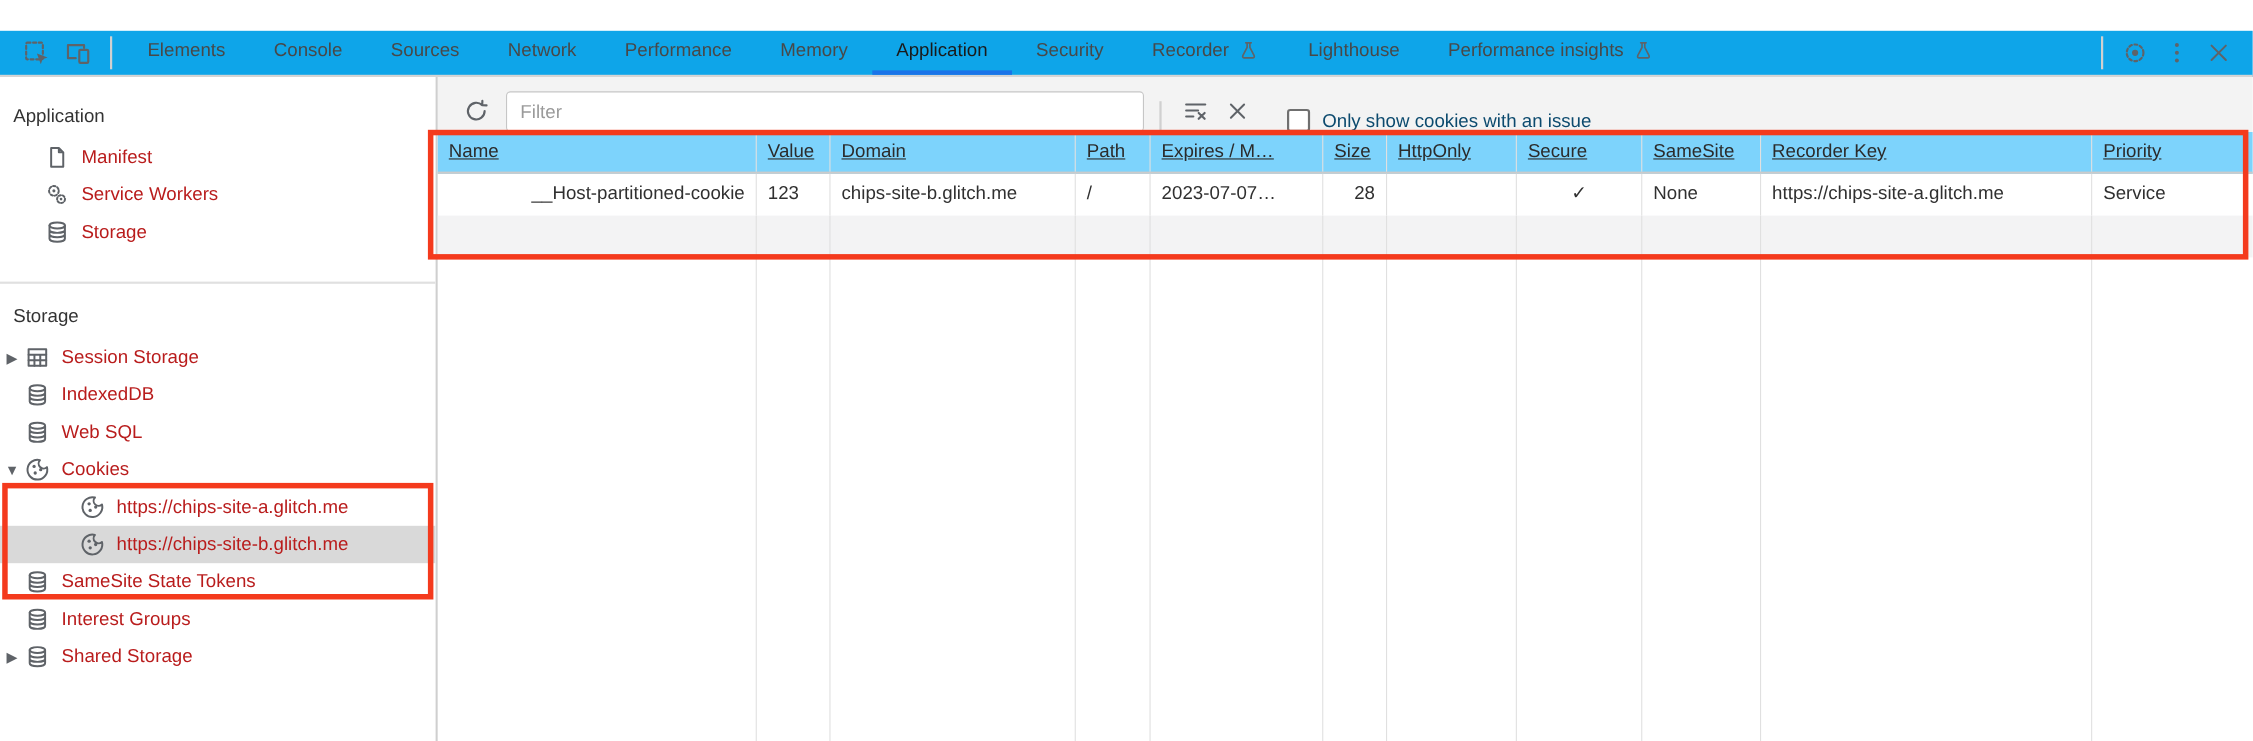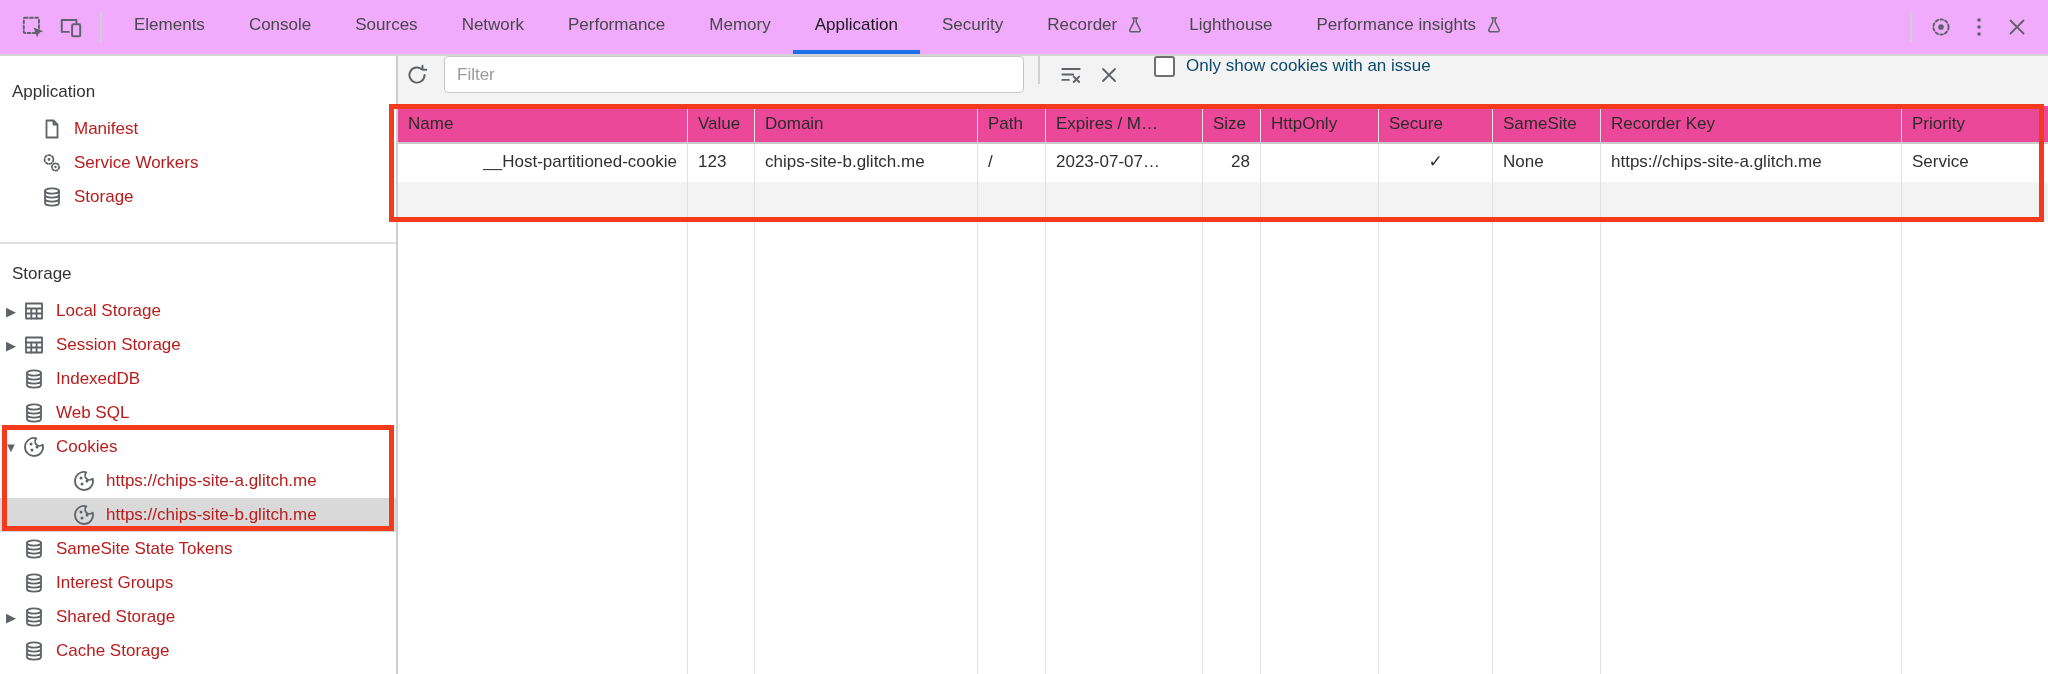--- a/index.html
+++ b/index.html
@@ -2,22 +2,22 @@
 <html><head>
 <meta charset="utf-8">
 <style>
   * { margin:0; padding:0; box-sizing:border-box; }
   html,body { width:2048px; height:674px; overflow:hidden; background:#fff;
     font-family:"Liberation Sans", sans-serif; color:#303030; }
 
   .devtools { width:2048px; height:674px; display:flex; flex-direction:column; }
 
   
-  .toolbar { height:56px; background:#f0abfc; border-bottom:2px solid #d4d4d4;
-    display:flex; align-items:stretch; flex:none; }
+  .toolbar { height:42px; background:#0ea5e9; border-bottom:2px solid #d4d4d4;
+    display:flex; align-items:stretch; flex:none;margin-top:28px; }
   .tb-left { display:flex; align-items:center; padding-left:14px; }
   .icon-btn { width:38px; height:38px; display:flex; align-items:center; justify-content:center;
     border-radius:4px; color:#5f6368; }
   .tb-sep { width:2px; height:30px; background:#d0d0d0; margin:0 10px; align-self:center; }
   .tabs { display:flex; align-items:stretch; }
   .tab { padding:0 22px; font-size:17px; color:#484848; display:flex; align-items:center;
     border-bottom:4px solid transparent; white-space:nowrap; }
   .tab.selected { color:#1a1a1a; border-bottom-color:#1a73e8; }
   .tab .flask { margin-left:8px; }
   .tb-spacer { flex:1; }
@@ -40,38 +40,38 @@
   .side-item .ind1 { width:40px; flex:none; }
   .side-item .ind2 { width:72px; flex:none; }
   .side-item .sicon { width:24px; height:24px; flex:none; margin-right:10px; }
   .side-item.selected { background:#d9d9d9; }
   .tri { font-size:13px; color:#5f6368; }
   .tri-right::before { content:"▶"; }
   .tri-down::before { content:"▼"; }
 
   
   .main { flex:1; display:flex; flex-direction:column; min-width:0; }
-  .filterbar { height:50px; flex:none; background:#f3f3f3; display:flex; align-items:flex-start;
-    padding-left:0; }
+  .filterbar { height:50px; flex:none; background:#f3f3f3; display:flex; align-items:flex-end;
+    padding-left:16px; }
   .filter-input { width:580px; height:37px; margin-left:8px; border:1.5px solid #c6c6c6;
     border-radius:4px; background:#fff; font-size:17px; padding:0 12px; color:#303030;
     font-family:"Liberation Sans", sans-serif; outline:none; }
   .filter-input::placeholder { color:#9a9a9a; }
   .fb-sep { width:2px; height:28px; background:#d0d0d0; margin:0 12px 0 14px; }
   .checkbox { width:21px; height:21px; appearance:none; -webkit-appearance:none;
     border:2px solid #6f6f6f; border-radius:3px; background:#fff; margin-left:26px; }
   .cb-label { font-size:17px; margin-left:11px; color:#0c4a6e; }
 
   
   .grid { flex:1; display:flex; flex-direction:column; min-height:0; background:#fff; }
   .grow { display:flex; height:38px; flex:none; font-size:17px; }
   .grow.fill { flex:1; height:auto; }
   .cell { border-right:1.5px solid #e0e0e0; padding:0 10px; line-height:36px;
     white-space:nowrap; overflow:hidden; }
-  .hdr { background:#ec4899; border-bottom:2px solid #cbcbcb; color:#2b2b2b; }
+  .hdr { background:#7dd3fc; border-bottom:2px solid #cbcbcb; color:#2b2b2b;text-decoration:underline; }
   .hdr .cell { line-height:36px; }
   .stripe { background:#f3f3f4; }
   .c-name{width:290px;flex:none;} .c-value{width:67px;flex:none;} .c-domain{width:223px;flex:none;}
   .c-path{width:68px;flex:none;} .c-expires{width:157px;flex:none;} .c-size{width:58px;flex:none;}
   .c-httponly{width:118px;flex:none;} .c-secure{width:114px;flex:none;} .c-samesite{width:108px;flex:none;}
   .c-partition{width:301px;flex:none;} .c-priority{flex:1;border-right:none;}
   .ta-r{text-align:right;} .ta-c{text-align:center;}
 
   
   .hl { position:absolute; border:5px solid #f43a1d; pointer-events:none; z-index:5; }
@@ -188,32 +188,20 @@
             <ellipse cx="12" cy="6" rx="7" ry="2.7"></ellipse>
             <path d="M5 6v12c0 1.5 3.1 2.7 7 2.7s7-1.2 7-2.7V6 M5 10a7 2.7 0 0 0 14 0 M5 14a7 2.7 0 0 0 14 0"></path>
           </svg>
         </span>
         <span>Storage</span>
       </div>
 
       <div class="section2"></div>
       <div class="section-title">Storage</div>
 
-      <div class="side-item">
-        <span class="slot">
-            <span class="tri tri-right"></span>
-          </span>
-        <span class="sicon">
-          <svg class="ic" width="24" height="24" viewBox="0 0 24 24">
-            <rect x="4" y="4.5" width="16" height="15"></rect>
-            <path d="M4 9.5h16 M4 14.5h16 M9.3 9.5v10 M14.6 9.5v10"></path>
-          </svg>
-        </span>
-        <span>Local Storage</span>
-      </div>
 
       <div class="side-item">
         <span class="slot">
             <span class="tri tri-right"></span>
           </span>
         <span class="sicon">
           <svg class="ic" width="24" height="24" viewBox="0 0 24 24">
             <rect x="4" y="4.5" width="16" height="15"></rect>
             <path d="M4 9.5h16 M4 14.5h16 M9.3 9.5v10 M14.6 9.5v10"></path>
           </svg>
@@ -312,30 +300,20 @@
           </span>
         <span class="sicon">
           <svg class="ic" width="24" height="24" viewBox="0 0 24 24">
             <ellipse cx="12" cy="6" rx="7" ry="2.7"></ellipse>
             <path d="M5 6v12c0 1.5 3.1 2.7 7 2.7s7-1.2 7-2.7V6 M5 10a7 2.7 0 0 0 14 0 M5 14a7 2.7 0 0 0 14 0"></path>
           </svg>
         </span>
         <span>Shared Storage</span>
       </div>
 
-      <div class="side-item">
-        <span class="slot"></span>
-        <span class="sicon">
-          <svg class="ic" width="24" height="24" viewBox="0 0 24 24">
-            <ellipse cx="12" cy="6" rx="7" ry="2.7"></ellipse>
-            <path d="M5 6v12c0 1.5 3.1 2.7 7 2.7s7-1.2 7-2.7V6 M5 10a7 2.7 0 0 0 14 0 M5 14a7 2.7 0 0 0 14 0"></path>
-          </svg>
-        </span>
-        <span>Cache Storage</span>
-      </div>
     </aside>
 
     <section class="main">
 
       <div class="filterbar">
         <div class="icon-btn">
           <svg class="ic" width="26" height="26" viewBox="0 0 24 24">
             <path d="M19 12a7 7 0 1 1-2.05-4.95 M16.95 7.05 L17.1 3.4 M16.95 7.05 L20.6 7.2" stroke-width="2"></path>
           </svg>
         </div>

